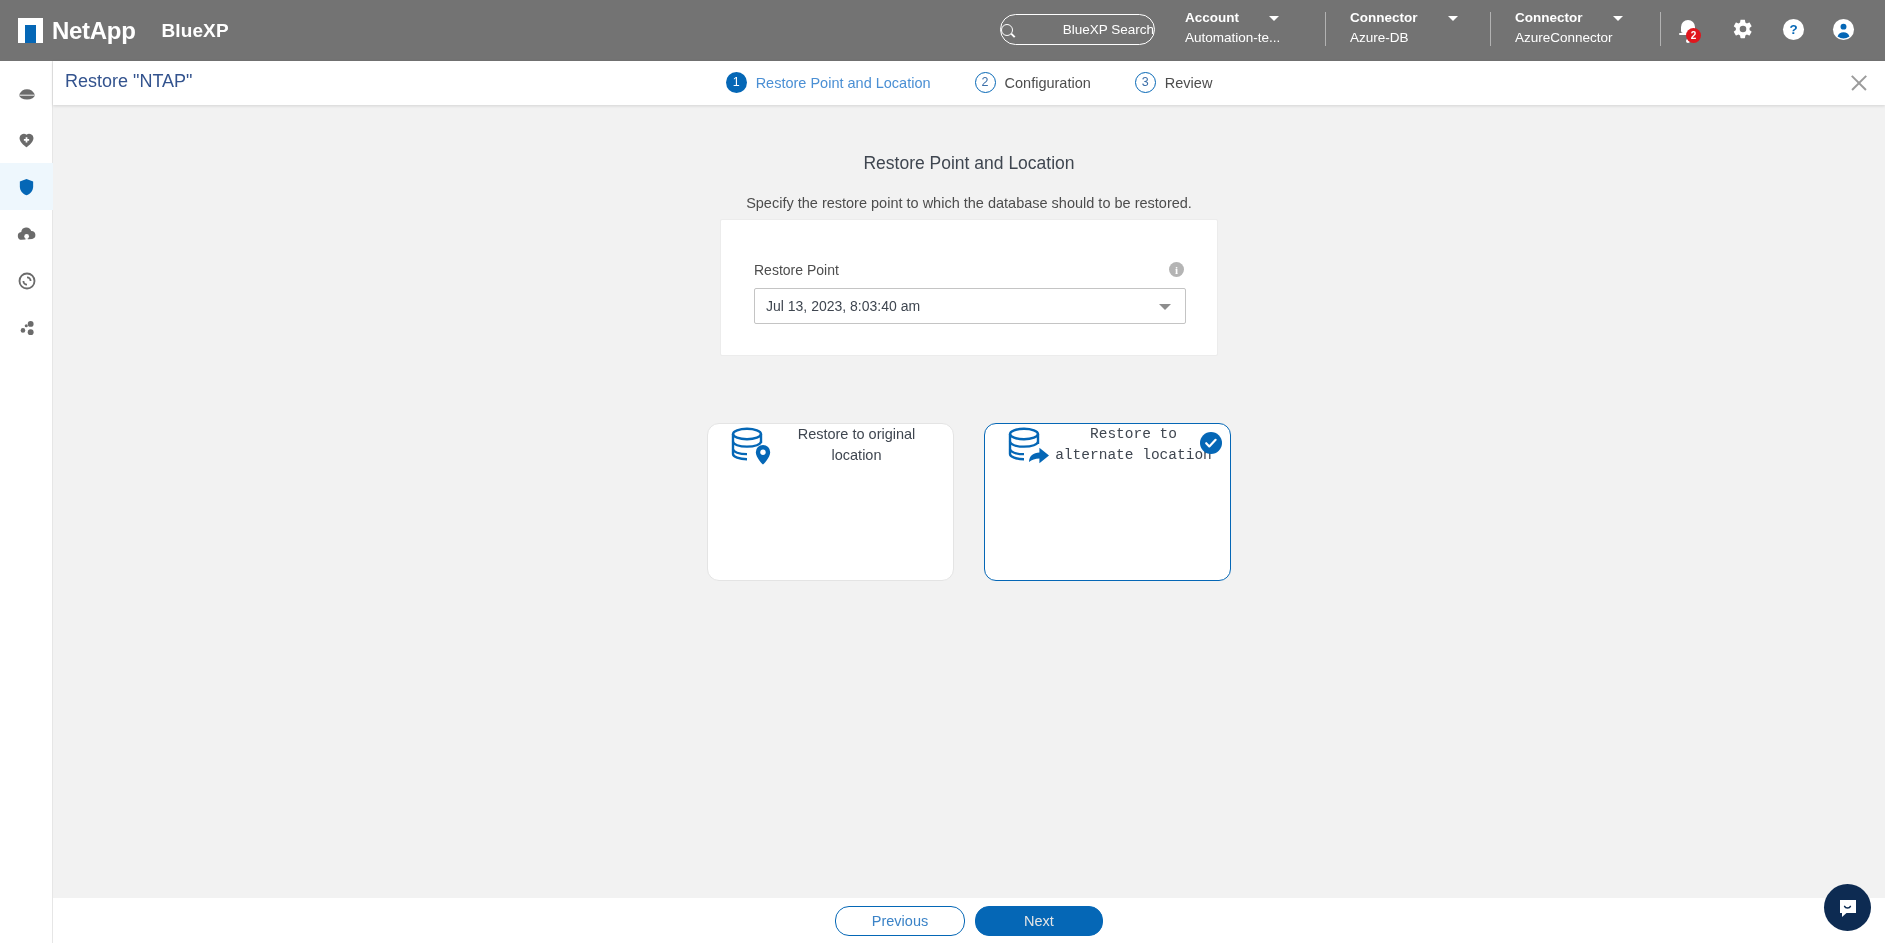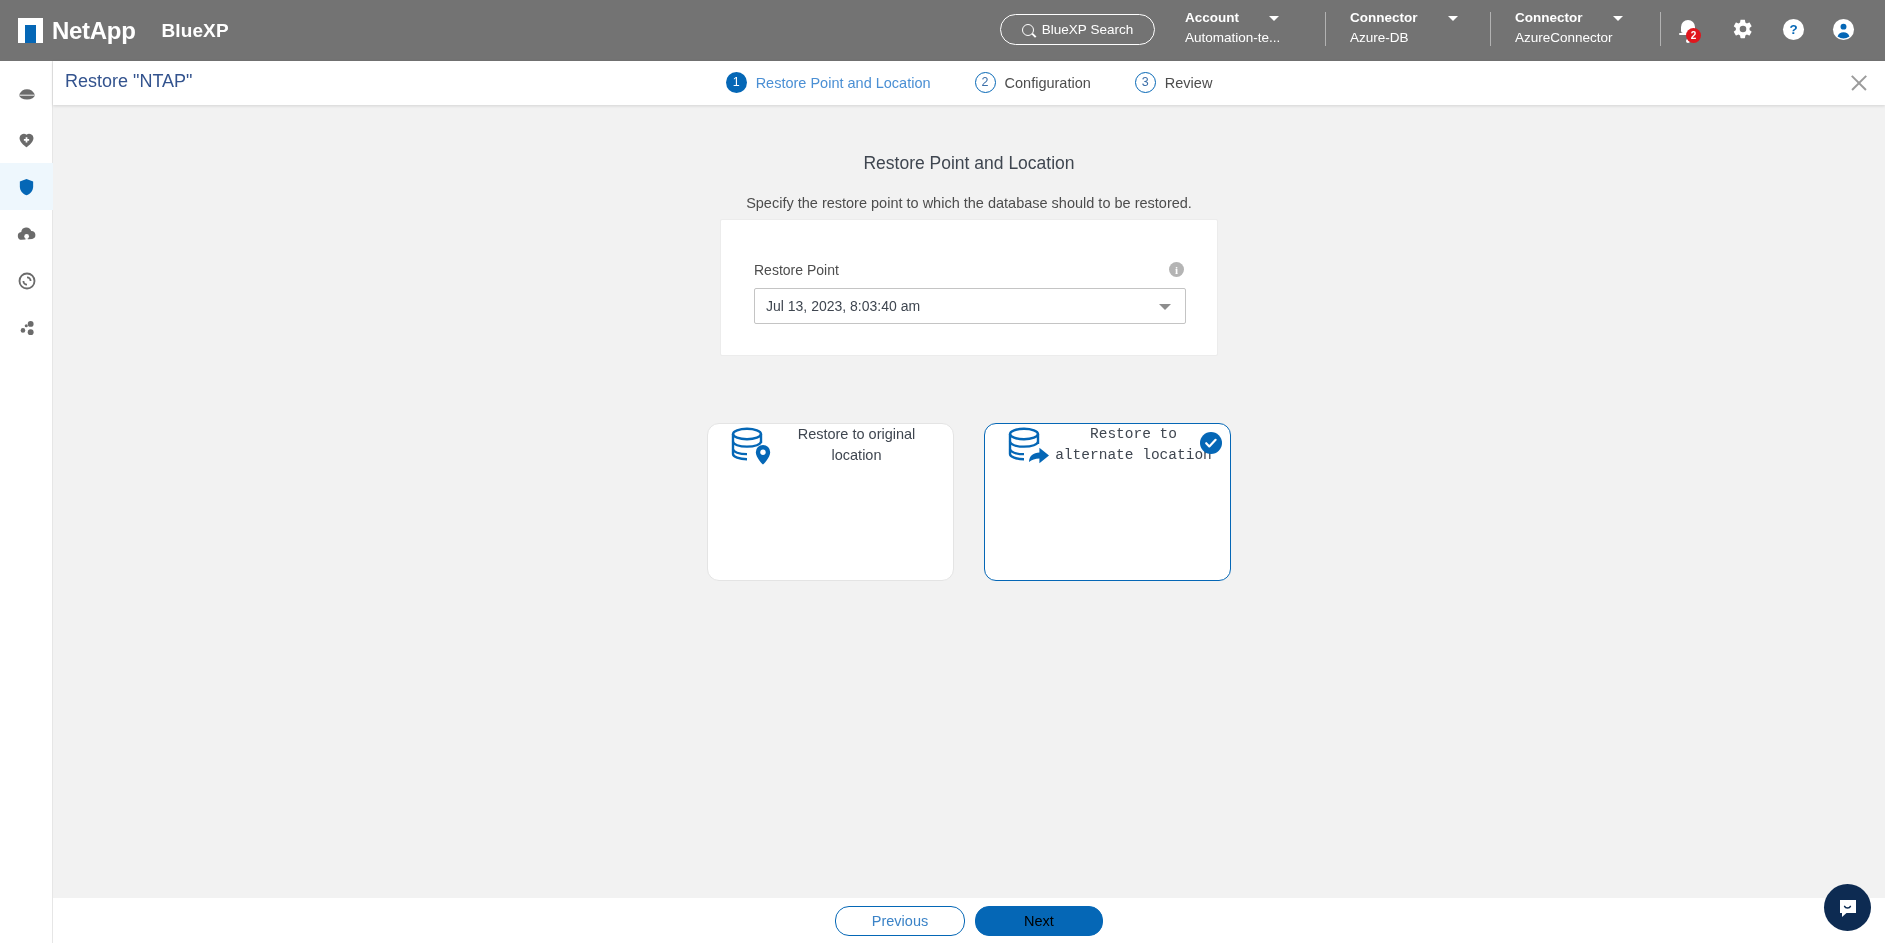--- a/index.html
+++ b/index.html
@@ -27,21 +27,21 @@
     content: ""; position: absolute; left: 7px; top: 7px;
     width: 11px; height: 18px; background: #0567b6;
   }
   .netapp-word { font-size: 24px; font-weight: bold; letter-spacing: -0.3px; }
   .bluexp-word { font-size: 19px; font-weight: bold; margin-left: 26px; letter-spacing: 0.1px; }
 
   .search-pill {
     position: absolute; left: 1000px; top: 14px;
     width: 155px; height: 31px;
     border: 1px solid #ffffff; border-radius: 16px;
-    display: flex; align-items: center; justify-content: center;
+    display: flex; align-items: center; justify-content: space-between;
     gap: 8px; font-size: 13.5px; cursor: pointer;
   }
   .mag { width: 12px; height: 12px; border: 1.6px solid #fff; border-radius: 50%; position: relative; display:inline-block;}
   .mag::after { content:""; position:absolute; width:1.6px; height:5px; background:#fff; right:-2px; bottom:-3px; transform: rotate(-45deg); }
 
   .hdr-group {
     position: absolute; top: 9px;
     display: flex; flex-direction: column; justify-content: center;
     line-height: 1.35;
   }
@@ -207,21 +207,21 @@
   }
   .btn {
     height: 30px; border-radius: 14px; font-size: 14.5px;
     display: flex; align-items: center; justify-content: center;
     cursor: pointer;
   }
   .btn-prev {
     width: 130px; background: #ffffff; border: 1px solid #0567b6; color: #3b83c7;
   }
   .btn-next {
-    width: 128px; background: #0567b6; border: 1px solid #0567b6; color: #000000;
+    width: 128px; background: #0567b6; border: 1px solid #0567b6; color: #e5e5e5;
   }
 
   .chat-fab {
     position: absolute; right: 14px; bottom: 12px;
     width: 47px; height: 47px; border-radius: 50%;
     background: #0d2b52;
     display: flex; align-items: center; justify-content: center;
     cursor: pointer;
   }
 </style>

